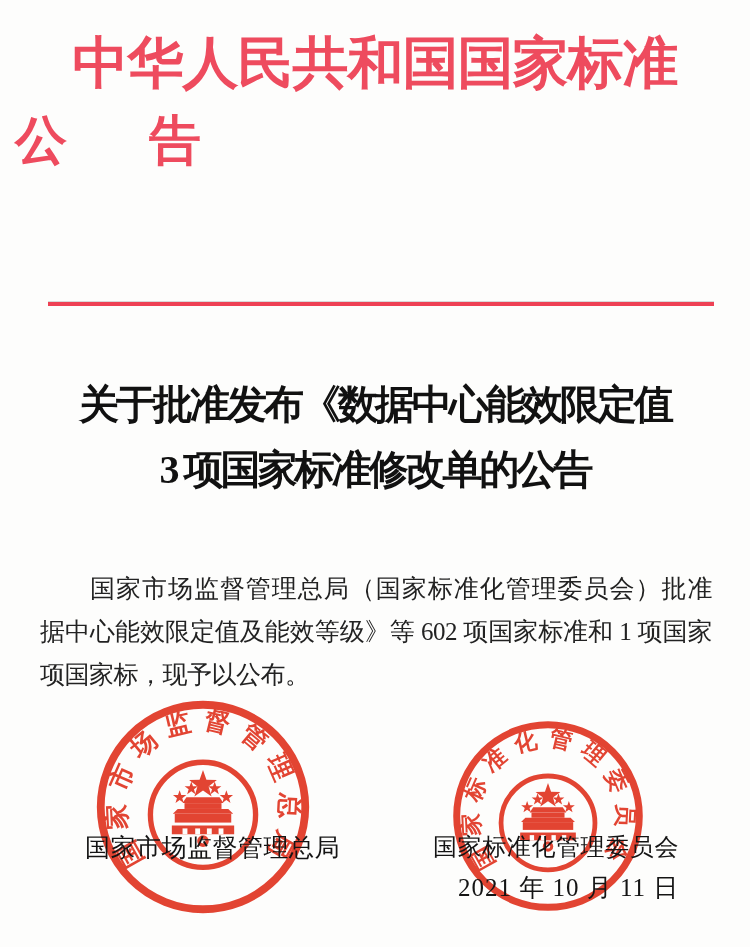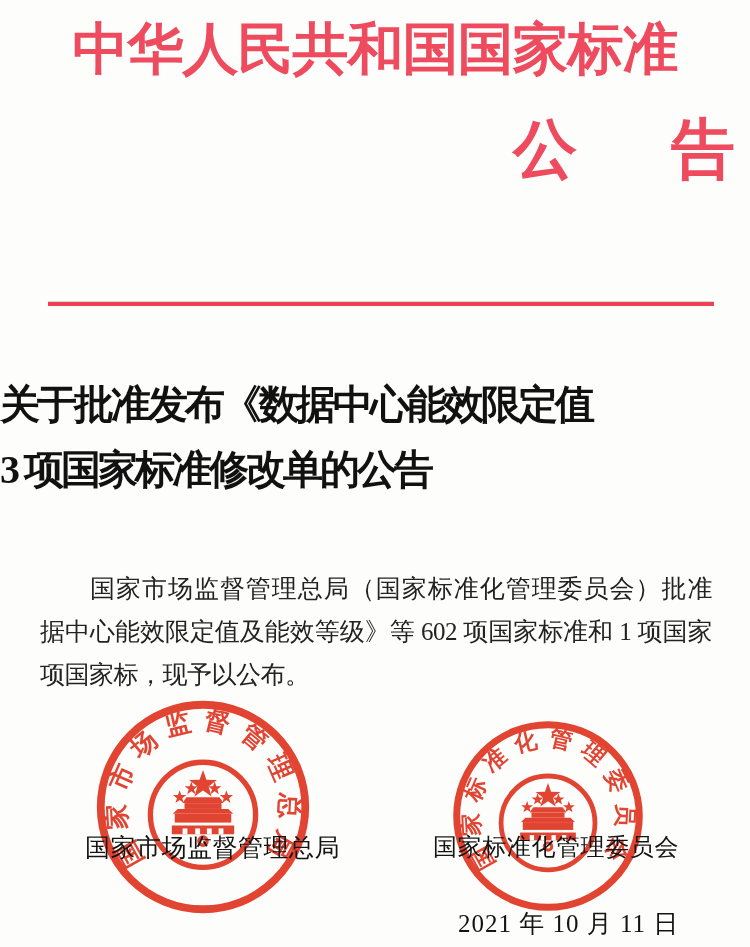--- a/index.html
+++ b/index.html
@@ -11,48 +11,49 @@
   }
   html,body{margin:0;padding:0;background:#ffffff;}
   .page{
     position:relative;
     width:750px;height:947px;
     background:var(--paper);
     overflow:hidden;
     font-family:"Liberation Serif","DejaVu Serif",serif;
   }
   .header-title{
-    position:absolute;top:12px;left:0;width:750px;
+    position:absolute;top:26px;left:0;width:750px;
     text-align:center;
     font-size:56px;font-weight:bold;
     letter-spacing:-1px;
     color:var(--header-red);
     white-space:nowrap;
   }
   .announcement-title{
     position:absolute;top:106px;left:0;width:750px;
-    text-align:right;
-    font-size:64px;font-weight:bold;
+    text-align:left;
+    font-size:52px;font-weight:bold;
     letter-spacing:15px;padding-left:15px;box-sizing:border-box;
     color:var(--header-red);
     white-space:nowrap;
   }
   .issue-number{
     position:absolute;top:250px;left:0;width:750px;
     text-align:center;
     font-size:26px;
     color:var(--text-black);
   }
   .red-divider{
     position:absolute;top:302px;left:48px;width:666px;height:4px;
     background:var(--divider-red);
     box-shadow:0 -1px 0 rgba(150,150,150,.35);
   }
   .doc-title{
     position:absolute;top:372px;left:0;width:750px;
+    text-align:center;
     font-weight:bold;
     font-size:40px;line-height:65px;
     letter-spacing:-3px;
     color:#111;
   }
   .doc-title .t-line{white-space:nowrap;}
   .body-text{
     position:absolute;top:568px;left:40px;width:672px;
     font-size:25px;line-height:42.8px;
     letter-spacing:-0.5px;
@@ -77,21 +78,21 @@
   }
   .caption{
     position:absolute;
     font-size:25px;
     color:#141414;
     white-space:nowrap;
     z-index:5;
   }
   .caption.left-agency{left:85px;top:831px;letter-spacing:0.5px;}
   .caption.right-agency{left:433px;top:831px;font-size:24px;letter-spacing:0.6px;}
-  .caption.sign-date{left:458px;top:871px;font-size:25px;letter-spacing:1px;margin-top:36px;}
+  .caption.sign-date{left:458px;top:871px;font-size:25px;letter-spacing:1px;}
 </style>
 </head>
 <body>
 
 <div class="page">
 
   <div class="header-title">中华人民共和国国家标准</div>
 
   <div class="announcement-title">公　告</div>
 

